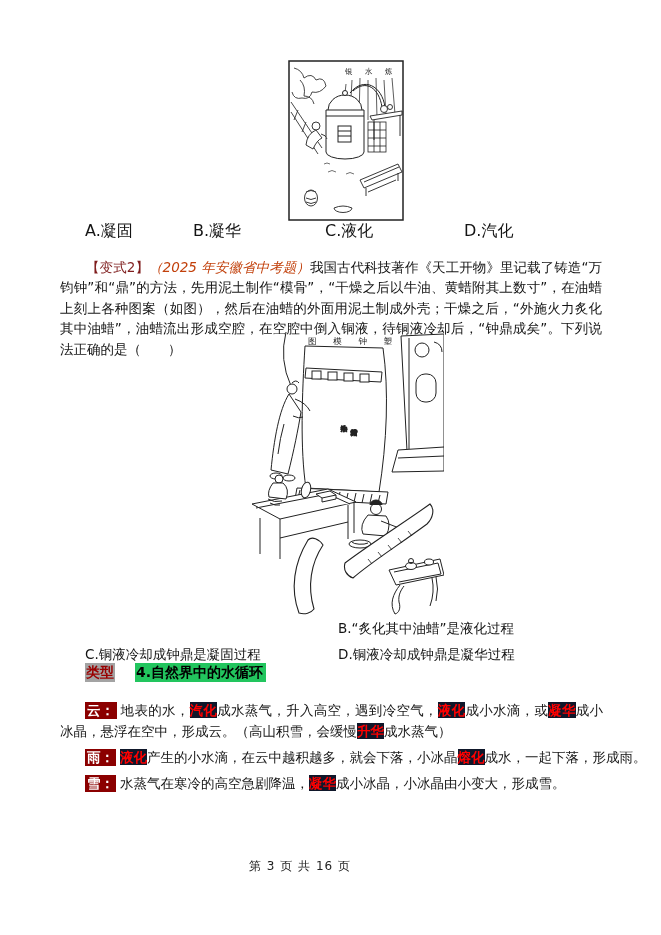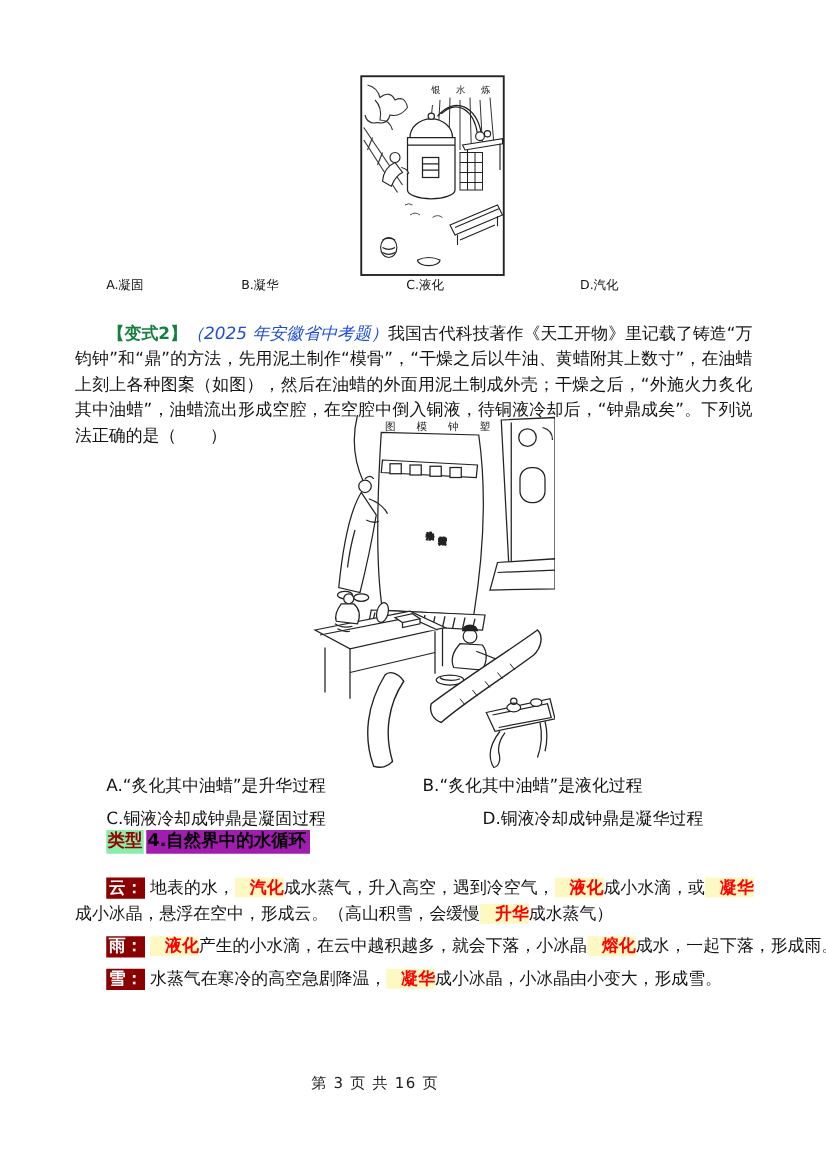--- a/index.html
+++ b/index.html
@@ -3,40 +3,40 @@
 <meta charset="utf-8">
 <style>
   html,body{margin:0;padding:0;background:#ffffff;}
   .page{
     position:relative;width:661px;height:935px;background:#ffffff;
     font-family:"DejaVu Sans","Liberation Sans",sans-serif;
     color:#141414;overflow:hidden;
   }
   .abs{position:absolute;}
   svg text{font-family:"DejaVu Sans","Liberation Sans",sans-serif;fill:#222;}
-  .opt1{position:absolute;top:221px;font-size:10px;white-space:nowrap;}
+  .opt1{position:absolute;top:221px;font-size:16px;white-space:nowrap;}
   #opt1-a{left:85px;} #opt1-b{left:193px;text-align:center;} #opt1-c{left:325px;} #opt1-d{left:464px;}
   #para2{
     position:absolute;left:60px;top:243px;width:542px;
     font-size:13.5px;line-height:20.5px;text-align:justify;text-indent:26px;
   }
-  .tag{color:#15803d;font-weight:bold;}
-  .src{color:#1d4ed8;font-style:italic;}
+  .tag{color:#7f1d1d;font-weight:normal;}
+  .src{color:#c2410c;font-style:italic;}
   .opt2{position:absolute;font-size:13.5px;white-space:nowrap;}
   #opt2-a{left:85px;top:620px;} #opt2-b{left:338px;top:620px;}
-  #opt2-c{left:85px;top:646px;} #opt2-d{left:338px;top:646px;margin-left:48px;}
+  #opt2-c{left:85px;top:646px;} #opt2-d{left:338px;top:646px;}
   #type4{position:absolute;left:85px;top:664px;font-size:14px;font-weight:bold;white-space:nowrap;}
-  .type-label{background:#86efac;color:#990000;padding:1px 1px 2px 1px;margin-right:2px;}
-  .type-title{background:#a21caf;color:#000;padding:1px 3px 2px 1px;}
+  .type-label{background:#a3a3a3;color:#990000;padding:1px 1px 2px 1px;margin-right:20px;}
+  .type-title{background:#22c55e;color:#000;padding:1px 3px 2px 1px;}
   .wc{font-size:13.5px;line-height:21px;}
   .wlabel{
     background:#8b0000;color:#ffffff;font-weight:bold;
     padding:0 2px 1px 2px;margin-right:4px;
   }
-  .hl{background:#fef9c3;color:#ff0000;font-weight:bold;padding-left:12px;}
+  .hl{background:#0f172a;color:#ff0000;font-weight:bold;}
   #wc-cloud{position:absolute;left:60px;top:686px;width:543px;text-indent:25px;text-align:justify;}
   #wc-cloud .wlabel{text-indent:0;}
   #wc-rain{position:absolute;left:85px;top:733px;white-space:nowrap;}
   #wc-snow{position:absolute;left:85px;top:759px;white-space:nowrap;}
   #wc-hail{position:absolute;left:85px;top:785px;white-space:nowrap;}
   #footer{
     position:absolute;left:0;top:858px;width:600px;text-align:center;
     font-size:12px;color:#222;letter-spacing:1px;
   }
 </style>
@@ -189,21 +189,20 @@
       <path d="M141,238 L192,227 L196,243 L148,253 Z"></path>
       <path d="M146,240 L190,231 L193,242 L151,250" fill="none"></path>
       <path d="M152,253 C145,262 141,272 147,282 C151,281 153,276 151,270 C150,263 153,258 156,254" fill="none"></path>
       <path d="M184,246 q3,14 -2,28 M188,245 q3,12 0,24" fill="none"></path>
       <ellipse cx="163" cy="234" rx="5.5" ry="3.5"></ellipse>
         <circle cx="163" cy="229" r="2.5" fill="none"></circle>
       <ellipse cx="181" cy="230" rx="4.5" ry="3"></ellipse>
     </g>
   </svg>
 
-  <div class="opt2" id="opt2-a">A.“炙化其中油蜡”是升华过程</div>
   <div class="opt2" id="opt2-b">B.“炙化其中油蜡”是液化过程</div>
   <div class="opt2" id="opt2-c">C.铜液冷却成钟鼎是凝固过程</div>
   <div class="opt2" id="opt2-d">D.铜液冷却成钟鼎是凝华过程</div>
 
   <div id="type4"><span class="type-label">类型</span><span class="type-title">4.自然界中的水循环</span></div>
 
   <p class="wc" id="wc-cloud"><span class="wlabel">云：</span><span><span>地表的水，</span><span class="hl">汽化</span><span>成水蒸气，升入高空，遇到冷空气，</span><span class="hl">液化</span><span>成小水滴，或</span><span class="hl">凝华</span><span>成小冰晶，悬浮在空中，形成云。（高山积雪，会缓慢</span><span class="hl">升华</span><span>成水蒸气）</span></span></p>
 
   <p class="wc" id="wc-rain"><span class="wlabel">雨：</span><span><span class="hl">液化</span><span>产生的小水滴，在云中越积越多，就会下落，小冰晶</span><span class="hl">熔化</span><span>成水，一起下落，形成雨。</span></span></p>
 

